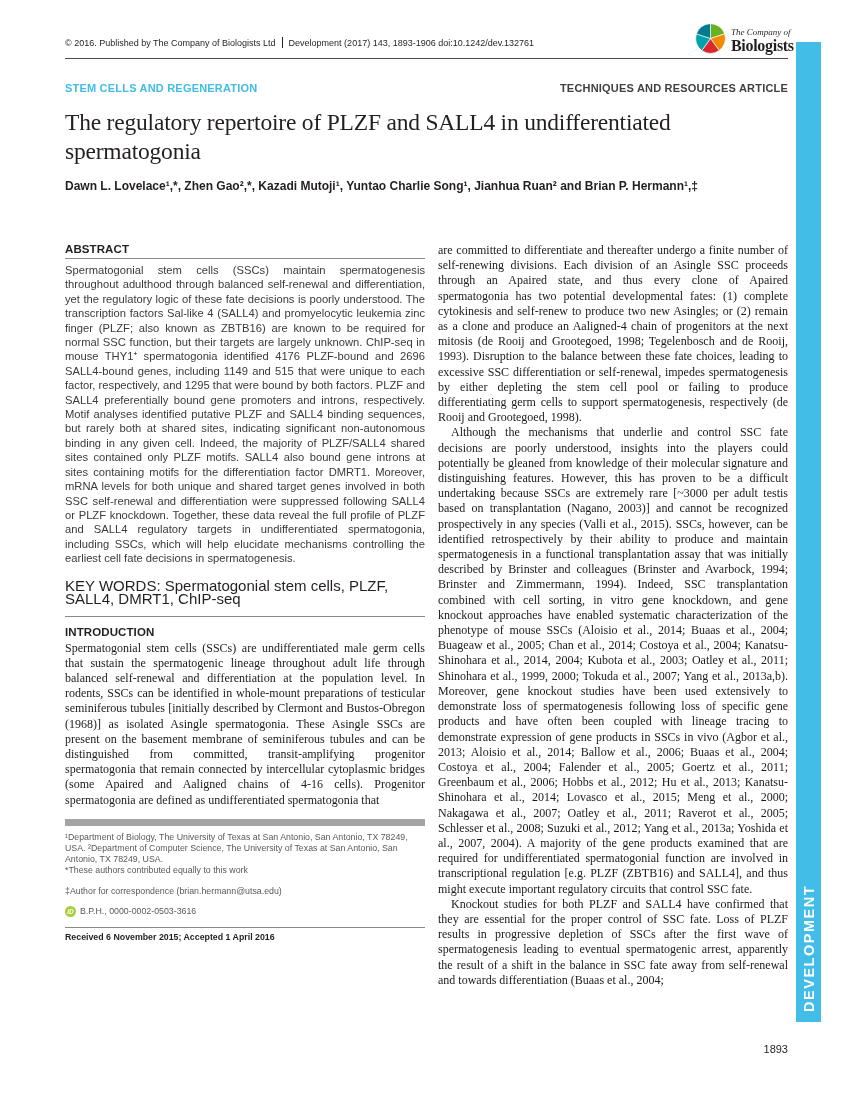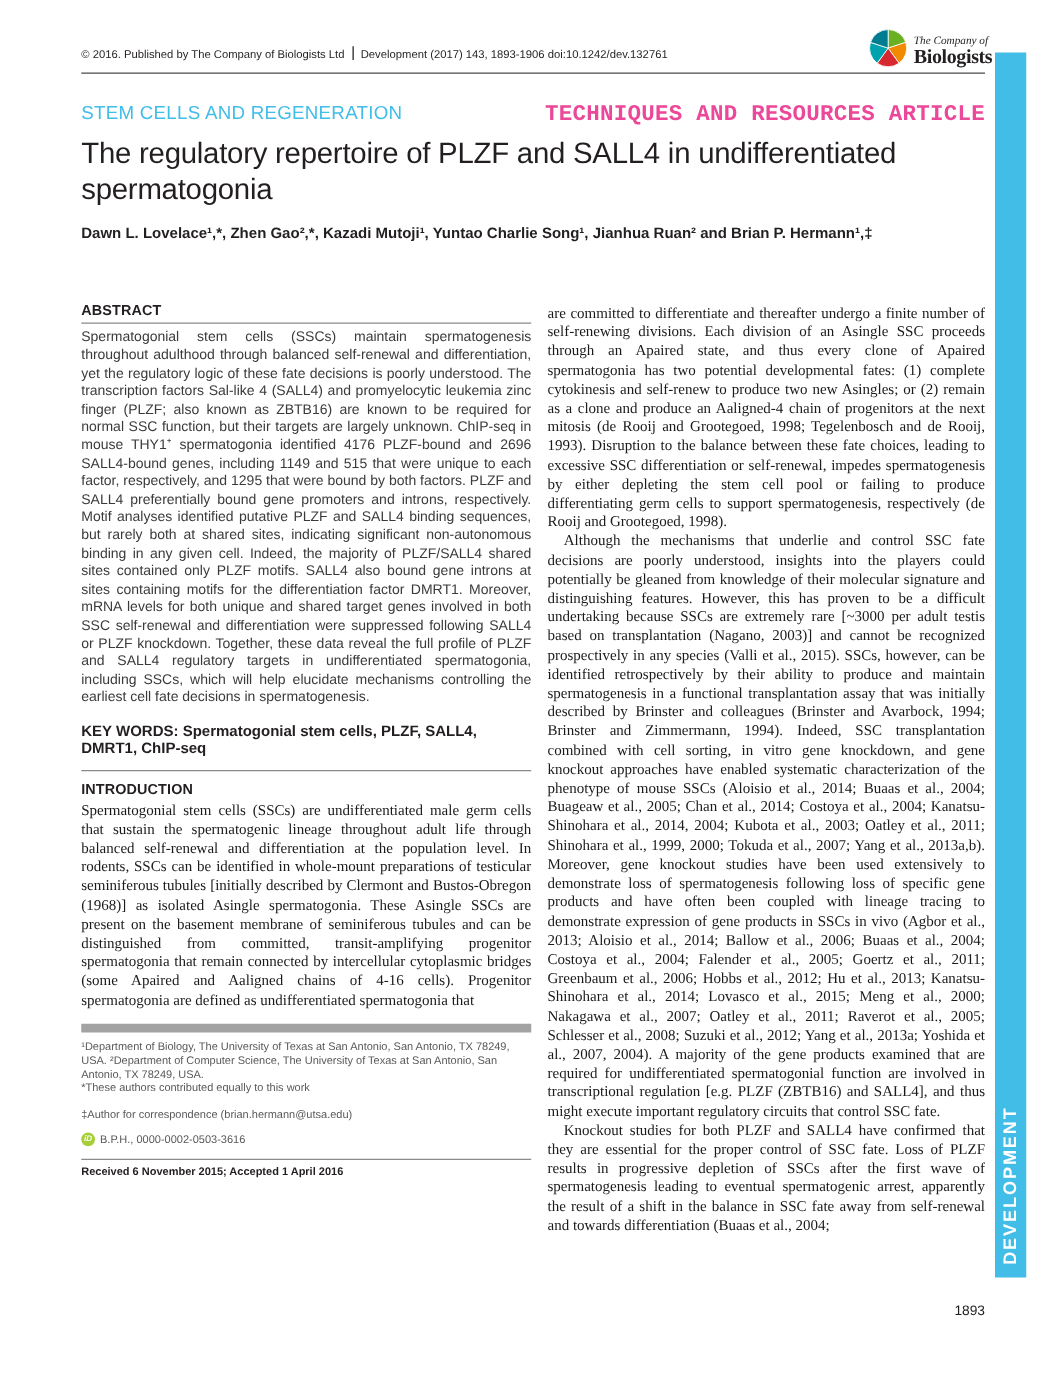--- a/index.html
+++ b/index.html
@@ -13,38 +13,38 @@
   .copyright-line { position:absolute; left:65px; top:37px; font-size:9px; color:#231f20; }
   .pipe { display:inline-block; width:1px; height:11px; background:#231f20; margin:0 6px; vertical-align:-2px; }
   .header-rule { position:absolute; left:65px; top:58px; width:723px; height:1px; background:#4a4a4a; }
   .logo { position:absolute; left:694px; top:22px; display:flex; align-items:center; gap:4px; }
   .logo-text { font-family:"Liberation Serif", serif; line-height:1; }
   .logo-line1 { font-style:italic; font-size:9px; margin-bottom:1px; }
   .logo-line2 { font-weight:bold; font-size:16px; letter-spacing:-0.3px; }
 
   
   .banner { position:absolute; left:65px; top:82px; width:723px; display:flex; justify-content:space-between; }
-  .section-label { color:var(--cyan); font-weight:normal; font-size:15px; letter-spacing:0.2px; }
-  .article-type { color:#ec4899; font-weight:bold; font-size:18px; letter-spacing:0.2px;font-family:Liberation Mono, monospace; }
+  .section-label { color:var(--cyan); font-weight:bold; font-size:11px; letter-spacing:0.2px; }
+  .article-type { color:#404040; font-weight:bold; font-size:11px; letter-spacing:0.2px; }
 
   
   .title { position:absolute; left:65px; top:108px; width:700px; margin:0;
-           font-size:23.5px; font-weight:normal; line-height:28.5px; letter-spacing:-0.2px; color:#231f20; }
+           font-size:23.5px; font-weight:normal; line-height:28.5px; letter-spacing:-0.2px; color:#231f20;font-family:Liberation Serif, serif; }
   .authors { position:absolute; left:65px; top:179px; font-size:12px; font-weight:bold; white-space:nowrap; }
 
   
   .columns { position:absolute; left:65px; top:243px; width:723px; display:flex; gap:13px; }
   .col-left { width:360px; }
   .col-right { width:350px; }
 
   .sec-head { font-size:11.5px; font-weight:bold; margin:0 0 3px 0; letter-spacing:0.1px; }
   .abstract-head { border-bottom:1px solid #8a8a8a; padding-bottom:3px; }
 
   .abstract-text { margin:4px 0 0 0; font-size:11.2px; line-height:14.4px; text-align:justify; color:#3a3a3a; }
-  .keywords { margin:13px 0 0 0; font-size:12px; line-height:13.5px; font-weight:bold; color:#231f20; }
+  .keywords { margin:13px 0 0 0; font-size:15px; line-height:13.5px; font-weight:normal; color:#231f20; }
 
   .rule { border:none; border-top:1px solid #8a8a8a; margin:10px 0 9px 0; height:0; }
 
   .serif-text { font-family:"Liberation Serif", serif; font-size:12px; line-height:15.2px;
                 text-align:justify; margin:0; color:#1a1a1a; }
   .indent { text-indent:13px; }
 
   .footnotes { border-top:7px solid #a3a3a3; margin-top:11px; padding-top:6px;
                font-size:8.8px; line-height:11.2px; color:#58595b; }
   .footnotes p { margin:0; }

